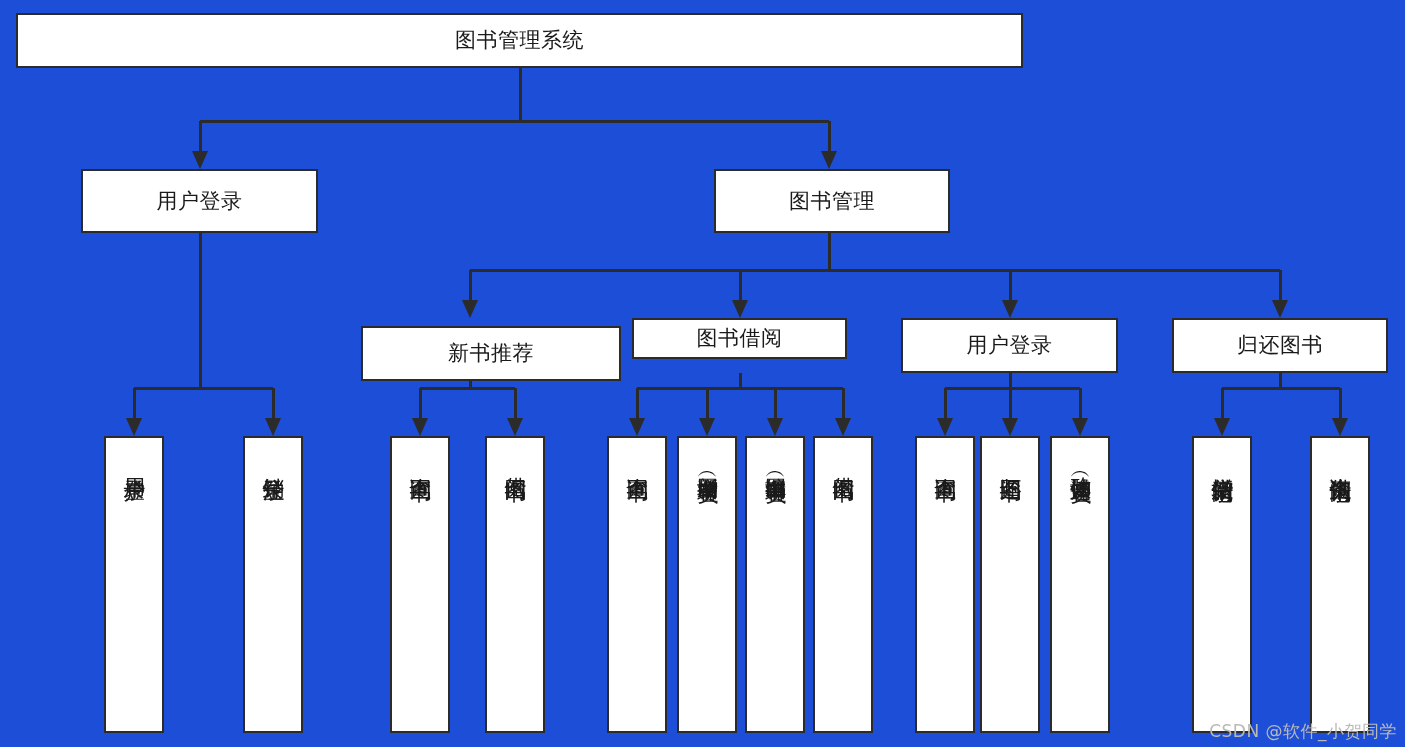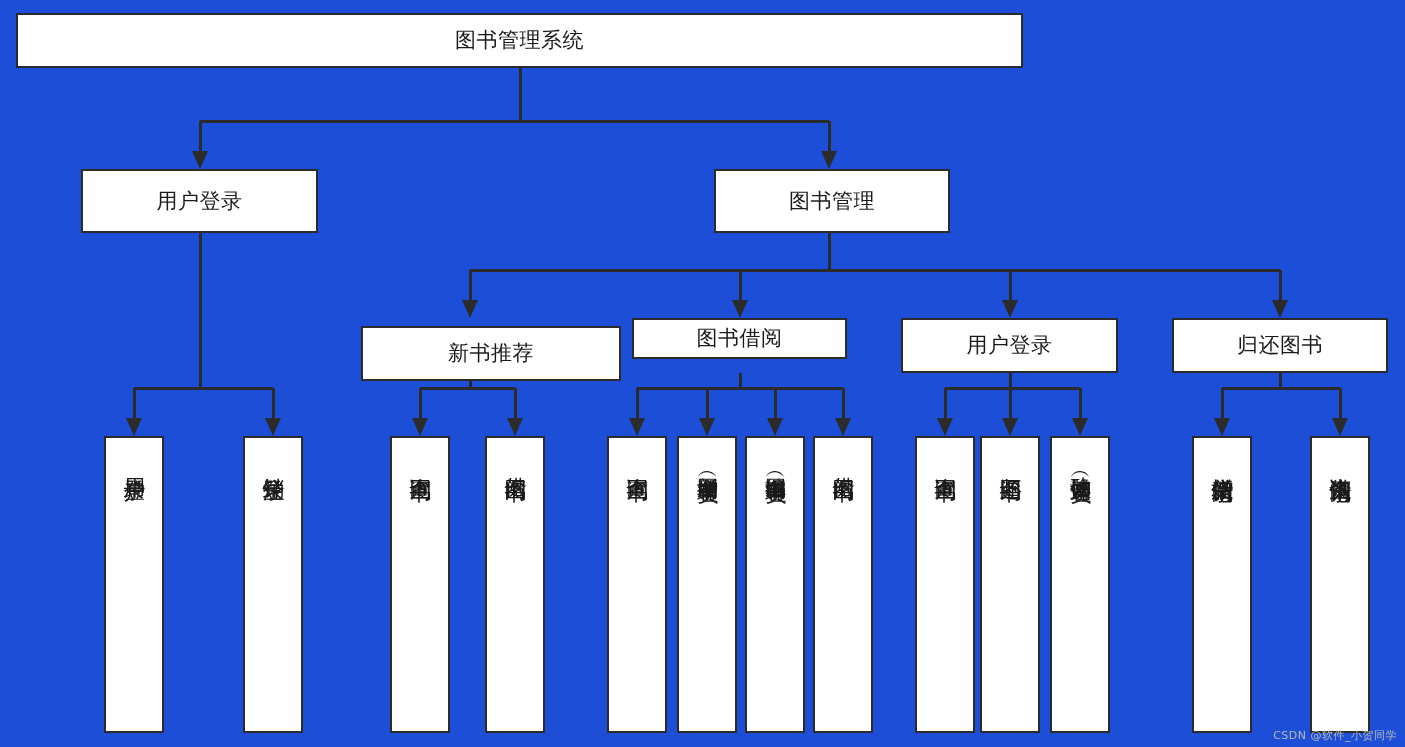--- a/index.html
+++ b/index.html
@@ -62,21 +62,21 @@
     letter-spacing: 1px;
     white-space: nowrap;
   }
   .node.vertical.tall .label {
     font-size: 21px;
   }
   #watermark {
     position: absolute;
     right: 8px;
     bottom: 4px;
-    font-size: 11px;
+    font-size: 17px;
     color: #b9b9b9;
     letter-spacing: 0.5px;
     white-space: nowrap;
     text-align: right;
   }
 </style>
 </head>
 <body>
 
 <div id="canvas">

